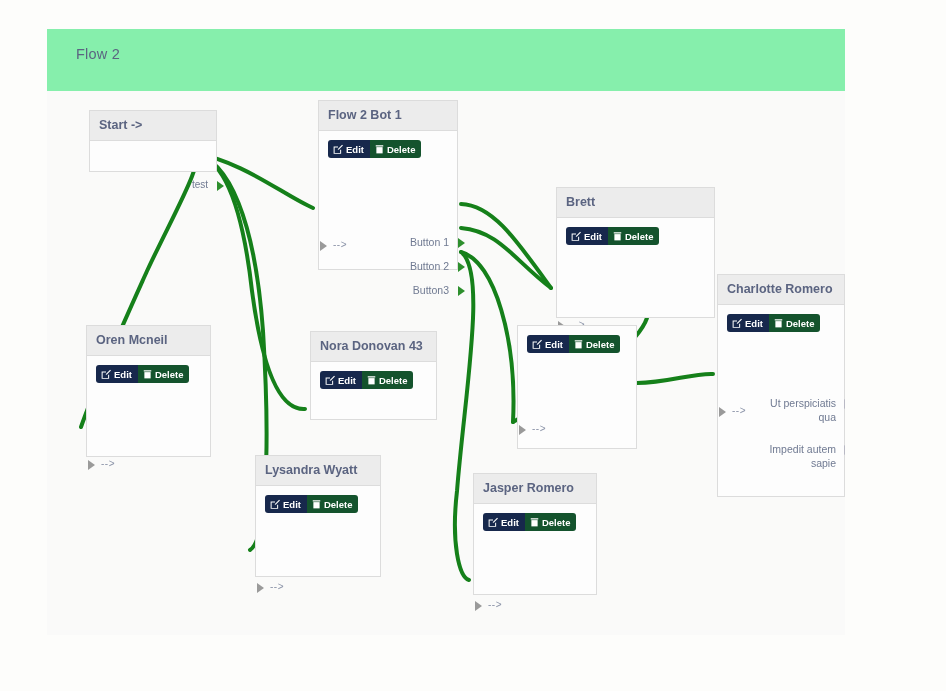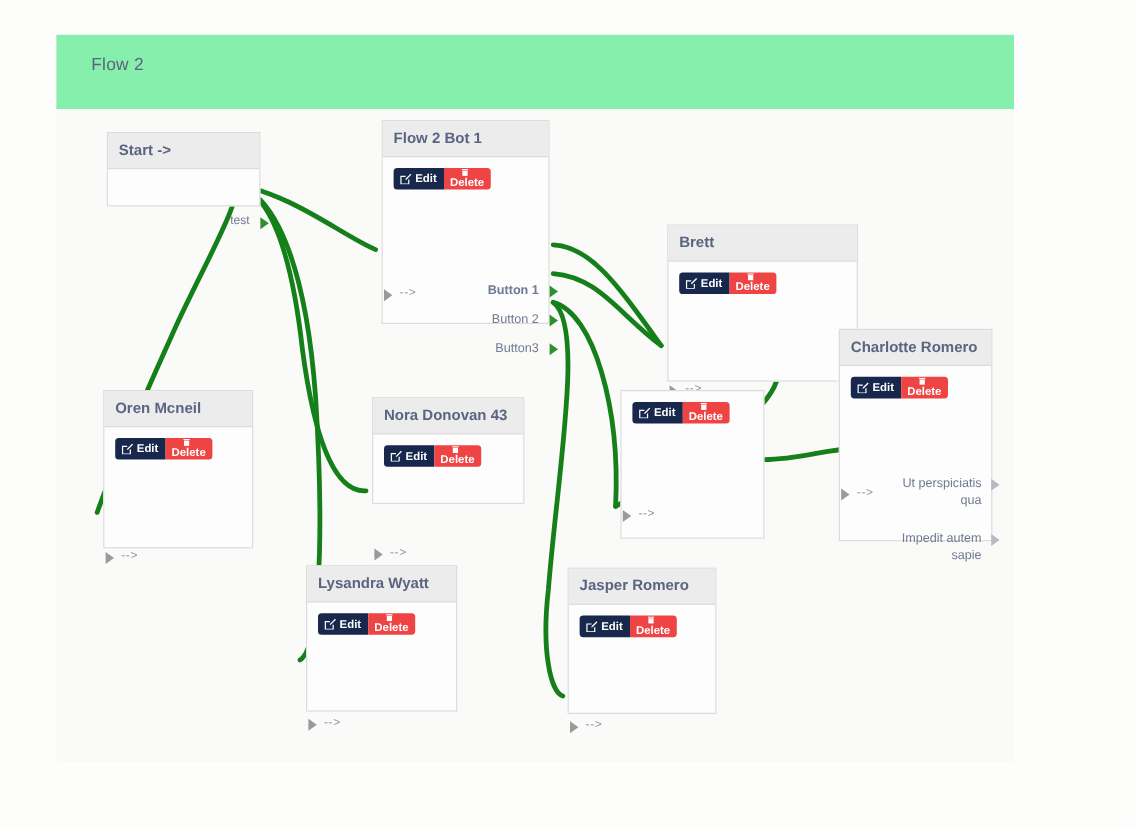--- a/index.html
+++ b/index.html
@@ -89,23 +89,22 @@
     font-weight: bold;
     color: #ffffff;
     box-sizing: border-box;
     cursor: pointer;
   }
   .btn-edit {
     background: #17284c;
     border-radius: 3px 0 0 3px;
   }
   .btn-delete {
-    background: #ef4444;
+    background: #14532d;
     border-radius: 0 3px 3px 0;
-    flex-direction: column;
   }
   .btn svg { margin-right: 3px; display: block; }
   
   .port-in {
     position: absolute;
     font-size: 10px;
     color: #8b93a8;
     letter-spacing: .5px;
     white-space: nowrap;
   }
@@ -204,21 +203,21 @@
               </div>
               <div class="btn btn-delete">
                 <svg width="9" height="10" viewBox="0 0 14 16">
                   <rect x="1" y="2" width="12" height="2" fill="#fff"></rect>
                   <rect x="2" y="5" width="10" height="10" fill="#fff"></rect>
                 </svg>
                 <span>Delete</span>
               </div>
             </div>
             <div class="port-in" style="left: 14px; top: 108px;"><span class="nub"></span><span>--&gt;</span></div>
-            <div class="port-out" style="top: 104px; font-weight: bold;">
+            <div class="port-out" style="top: 104px;">
               <span class="nub"></span>
               <span class="wrap-label">Button 1</span>
             </div>
             <div class="port-out" style="top: 128px;">
               <span class="nub"></span>
               <span class="wrap-label">Button 2</span>
             </div>
             <div class="port-out" style="top: 152px;">
               <span class="nub"></span>
               <span class="wrap-label">Button3</span>
@@ -240,21 +239,21 @@
                 <svg width="9" height="10" viewBox="0 0 14 16">
                   <rect x="1" y="2" width="12" height="2" fill="#fff"></rect>
                   <rect x="2" y="5" width="10" height="10" fill="#fff"></rect>
                 </svg>
                 <span>Delete</span>
               </div>
             </div>
             <div class="port-in" style="left: 14px; top: 101px;"><span class="nub"></span><span>--&gt;</span></div>
           </div>
         </div>
-        <div class="node" style="left: 652px; top: 183px; width: 128px; height: 177px;">
+        <div class="node" style="left: 670px; top: 183px; width: 128px; height: 223px;">
           <div class="node-head">Charlotte Romero</div>
           <div class="node-body">
             <div class="btn-row">
               <div class="btn btn-edit">
                 <svg width="10" height="10" viewBox="0 0 16 16">
                   <path d="M1 4h7v1.6H2.6v8.8h8.8V9H13v6.4H1z" fill="#fff"></path>
                   <path d="M14.6 1.1l1.3 1.3-6.4 6.4-2 .7.7-2z" fill="#fff"></path>
                 </svg>
                 <span>Edit</span>
               </div>
@@ -335,21 +334,21 @@
                 <svg width="9" height="10" viewBox="0 0 14 16">
                   <rect x="1" y="2" width="12" height="2" fill="#fff"></rect>
                   <rect x="2" y="5" width="10" height="10" fill="#fff"></rect>
                 </svg>
                 <span>Delete</span>
               </div>
             </div>
             <div class="port-in" style="left: 14px; top: 97px;"><span class="nub"></span><span>--&gt;</span></div>
           </div>
         </div>
-        <div class="node" style="left: 208px; top: 364px; width: 126px; height: 122px; margin-top: 16px;">
+        <div class="node" style="left: 208px; top: 364px; width: 126px; height: 122px;">
           <div class="node-head">Lysandra Wyatt</div>
           <div class="node-body">
             <div class="btn-row">
               <div class="btn btn-edit">
                 <svg width="10" height="10" viewBox="0 0 16 16">
                   <path d="M1 4h7v1.6H2.6v8.8h8.8V9H13v6.4H1z" fill="#fff"></path>
                   <path d="M14.6 1.1l1.3 1.3-6.4 6.4-2 .7.7-2z" fill="#fff"></path>
                 </svg>
                 <span>Edit</span>
               </div>

